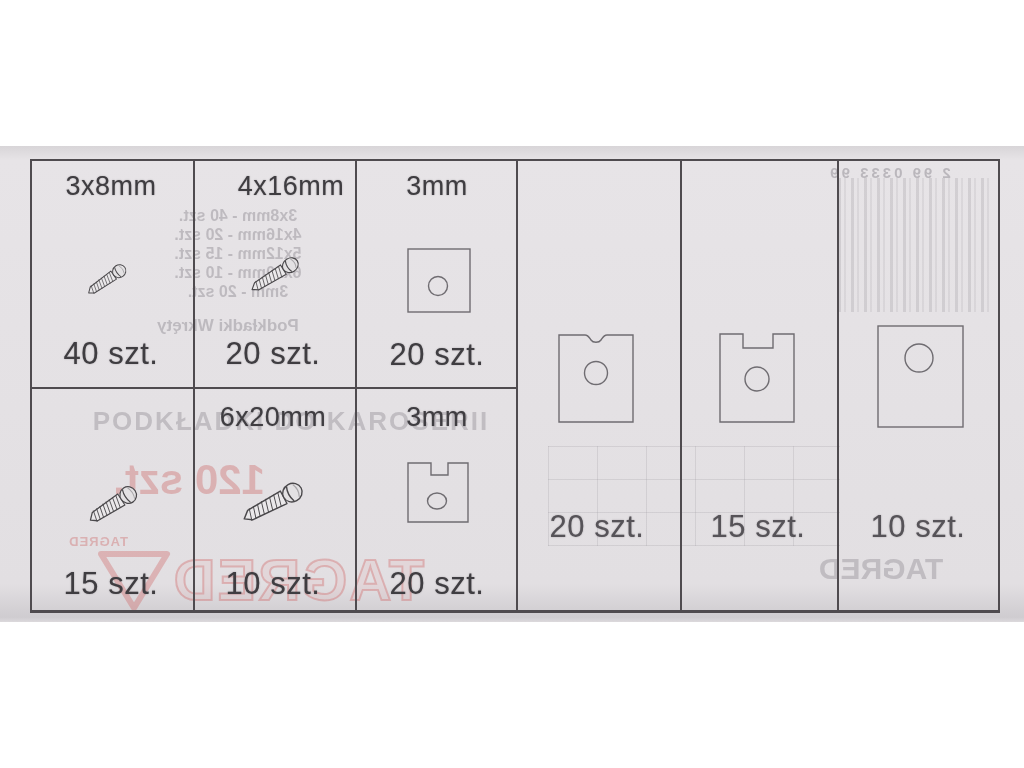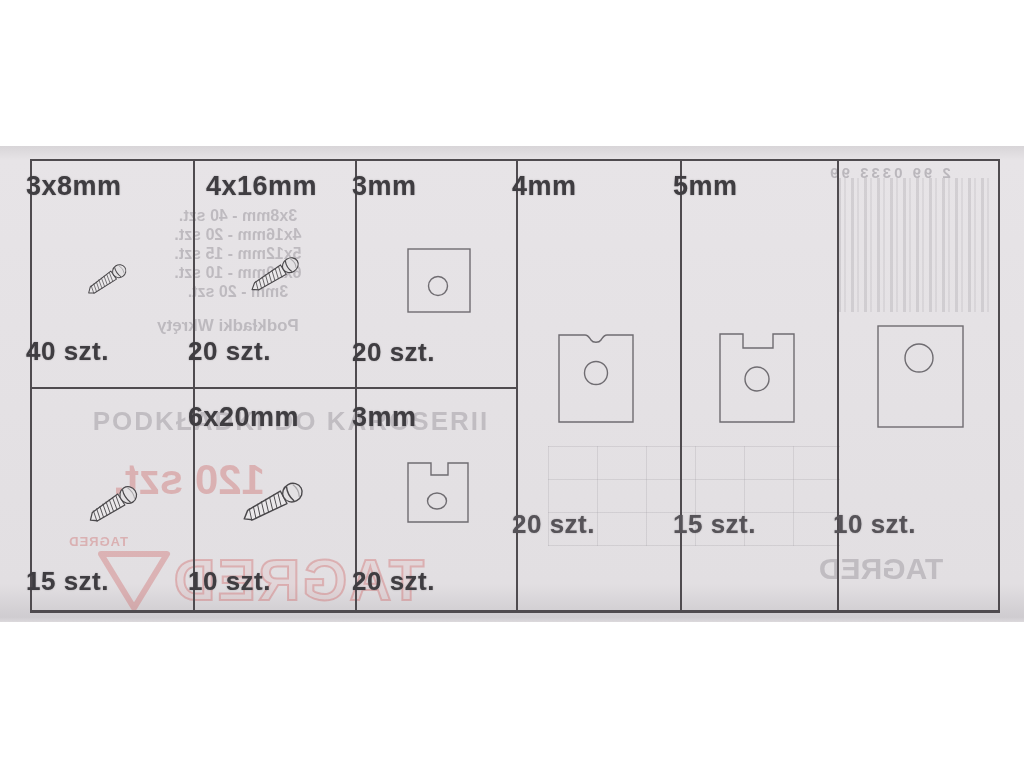--- a/index.html
+++ b/index.html
@@ -8,24 +8,24 @@
          font-family:"Liberation Sans", sans-serif;}
   
   .paper{position:absolute;left:0;top:146px;width:1024px;height:476px;
          background:linear-gradient(180deg,#d8d5d8 0%,#e7e4e7 3%,#e4e1e4 55%,#e2dfe2 92%,#cfccd0 99%,#dcd9dc 100%);}
   
   .tbl{position:absolute;left:30px;top:159px;width:970px;height:454px;
        border:2px solid var(--line);border-bottom-width:3px;z-index:30;pointer-events:none;}
   .vline{position:absolute;top:0;bottom:0;width:2px;background:var(--line);}
   .hdiv{position:absolute;left:0;top:226px;width:486px;height:2px;background:var(--line);}
   
-  .hdr,.cnt{position:absolute;z-index:40;width:170px;margin-left:-85px;text-align:left;
-            font-weight:bold;font-size:27px;color:var(--ink);
+  .hdr,.cnt{position:absolute;z-index:40;width:170px;margin-left:-85px;text-align:center;
+            font-weight:normal;font-size:27px;color:var(--ink);
             text-shadow:0 0 1.5px rgba(70,66,72,.45);letter-spacing:.5px;}
-  .cnt{font-size:26px;}
+  .cnt{font-size:31px;}
   .soft{color:#565358;}
   
   .art{position:absolute;z-index:35;}
   .washer{stroke:#6f6c71;stroke-width:1.4;fill:none;}
   
   .ghost{position:absolute;z-index:10;font-weight:bold;white-space:nowrap;
          color:var(--ghost);}
   .mir{transform:scaleX(-1);}
   .barcode{position:absolute;z-index:10;
     background:repeating-linear-gradient(90deg,rgba(125,121,128,.20) 0 3px,rgba(0,0,0,0) 3px 6px,rgba(125,121,128,.12) 6px 8px,rgba(0,0,0,0) 8px 13px);}
@@ -128,22 +128,20 @@
   </div>
   <svg class="art" style="left:407px;top:462px;" width="63" height="62" viewBox="0 0 63 62">
     <path class="washer" d="M1,1 H24 V13 H41 V1 H61 V60 H1 Z"></path>
     <ellipse class="washer" cx="30" cy="39" rx="9.5" ry="8"></ellipse>
   </svg>
 
   <div class="cnt" style="left:111px;top:566px;">15 szt.</div>
   <div class="cnt" style="left:273px;top:566px;">10 szt.</div>
   <div class="cnt" style="left:437px;top:566px;">20 szt.</div>
 
-  <div class="hdr" style="left:597px;top:171px;">4mm</div>
-  <div class="hdr" style="left:758px;top:171px;">5mm</div>
 
   <svg class="art" style="left:558px;top:332px;" width="77" height="92" viewBox="0 0 77 92">
     <path class="washer" d="M1,3 H27 C30,3 31,5 33,8 C35,11 41,11 43,8 C45,5 46,3 49,3 H75 V90 H1 Z"></path>
     <circle class="washer" cx="38" cy="41" r="11.5"></circle>
   </svg>
   <svg class="art" style="left:719px;top:333px;" width="77" height="91" viewBox="0 0 77 91">
     <path class="washer" d="M1,1 H24 V15 H54 V1 H75 V89 H1 Z"></path>
     <circle class="washer" cx="38" cy="46" r="12"></circle>
   </svg>
   <svg class="art" style="left:877px;top:325px;" width="87" height="104" viewBox="0 0 87 104">

